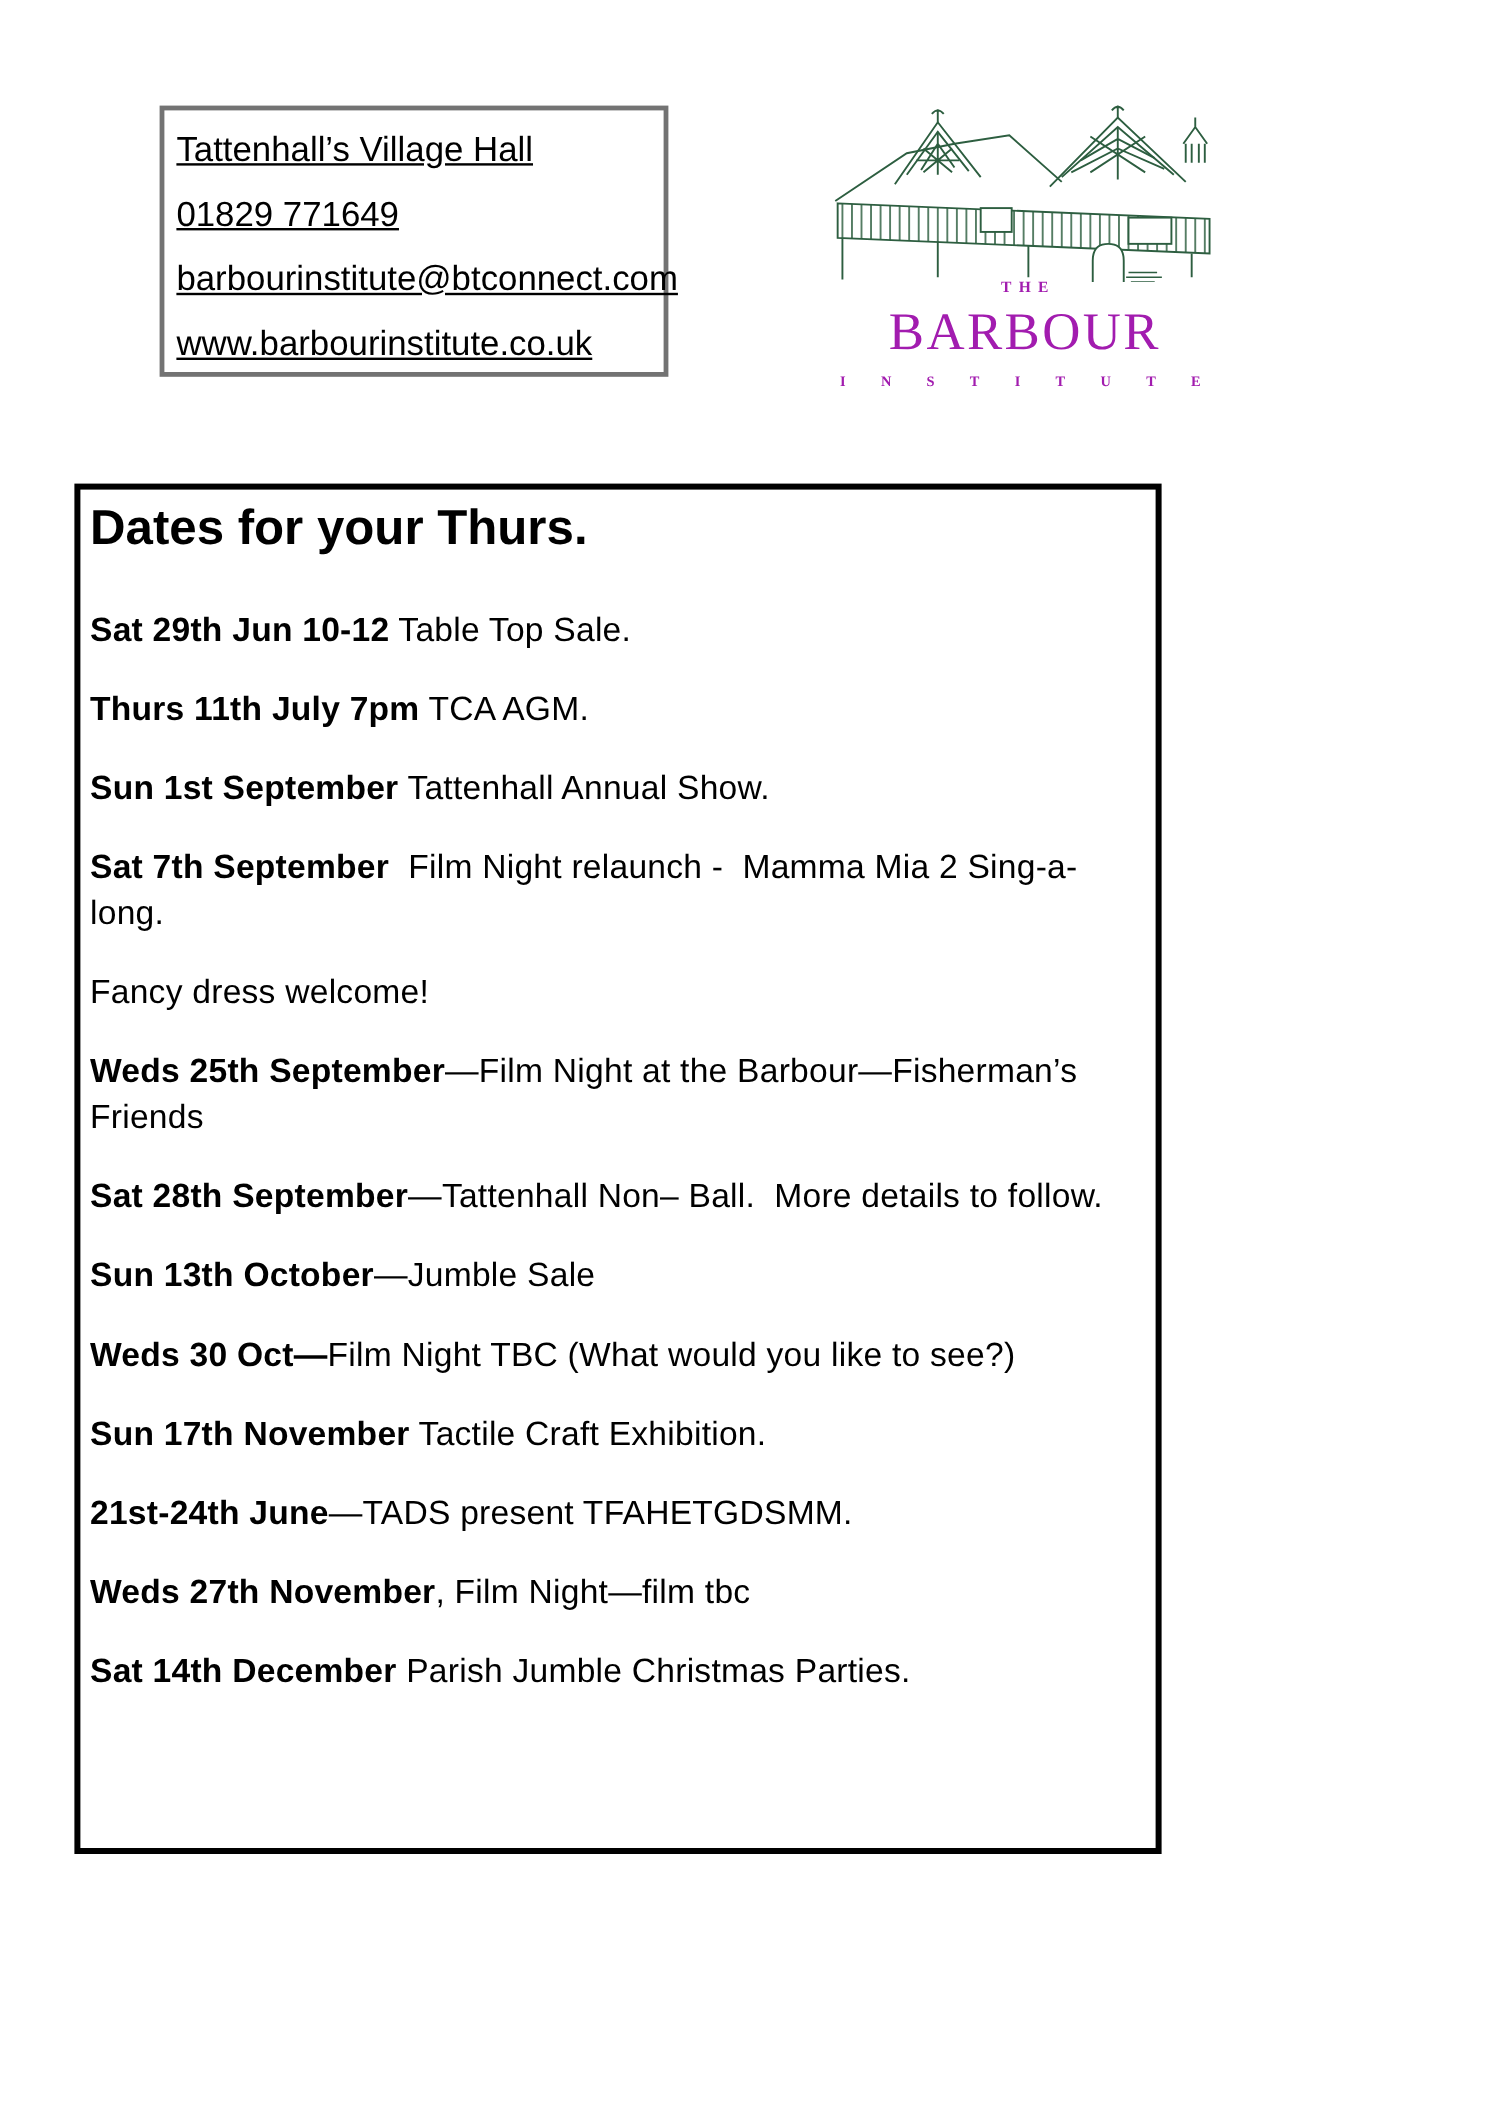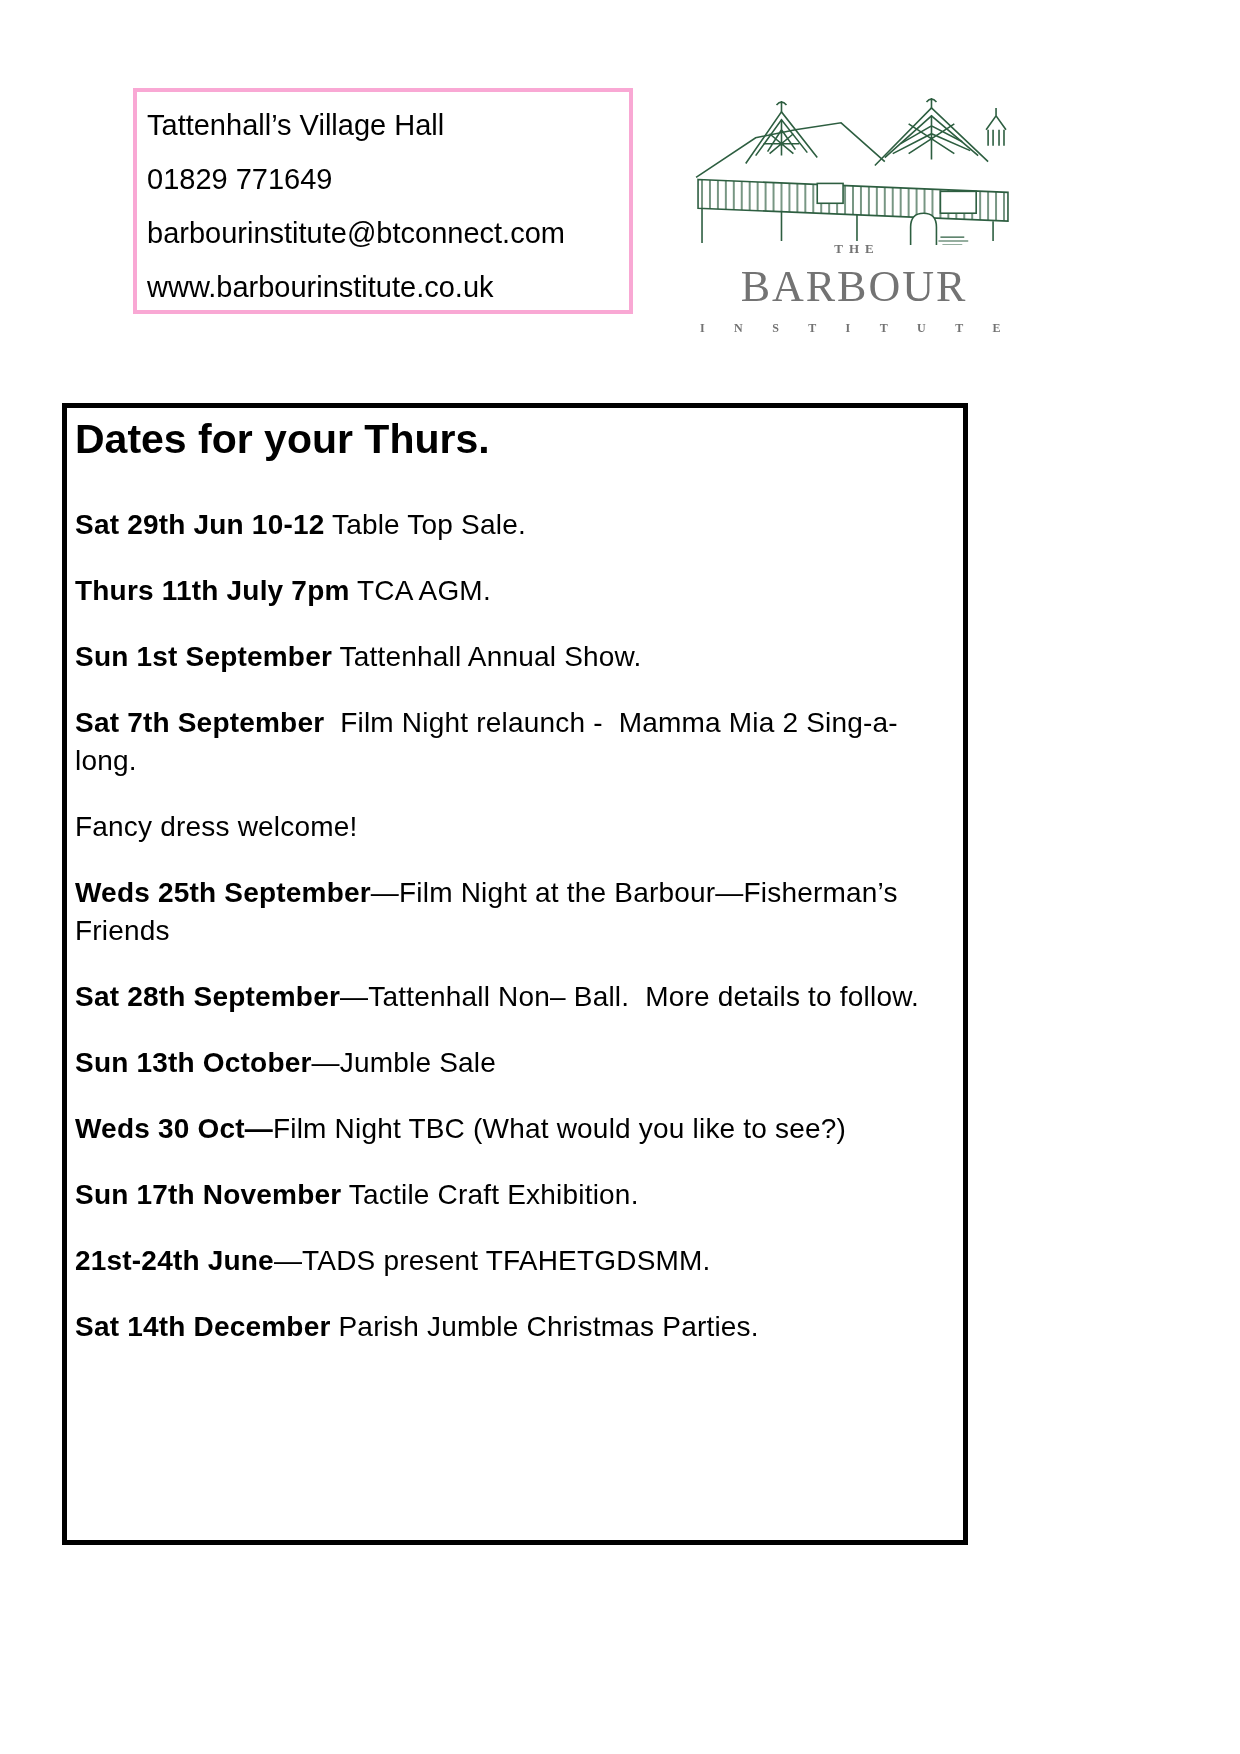--- a/index.html
+++ b/index.html
@@ -13,40 +13,41 @@
     position: relative;
     font-family: "Liberation Sans", sans-serif;
     color: #000000;
   }
 
   
   .contact-box {
     position: absolute;
     left: 133px;
     top: 88px;
-    width: 500px;
+    width: 424px;
     height: 226px;
-    border: 4px solid #f9a8d4;
+    border: 4px solid #737373;
     box-sizing: border-box;
     padding: 6px 10px;
+    text-decoration: underline;
   }
   .contact-line {
     font-size: 29px;
     line-height: 54px;
     white-space: nowrap;
   }
 
   
   .logo {
     position: absolute;
     left: 690px;
-    top: 96px;
+    top: 86px;
     width: 328px;
     text-align: center;
-    color: #737373;
+    color: #a21caf;
   }
   .logo-art {
     display: block;
     width: 328px;
     height: 149px;
   }
   .logo-the {
     font-family: "Liberation Serif", serif;
     font-size: 13px;
     font-weight: bold;
@@ -159,14 +160,15 @@
   <div class="event"><span class="b">Thurs 11th July 7pm</span><span> TCA AGM.</span></div>
   <div class="event"><span class="b">Sun 1st September</span><span> Tattenhall Annual Show.</span></div>
   <div class="event"><span class="b">Sat 7th September</span><span>  Film Night relaunch -  Mamma Mia 2 Sing-a-long.</span></div>
   <div class="event"><span class="b"></span><span>Fancy dress welcome!</span></div>
   <div class="event"><span class="b">Weds 25th September</span><span>—Film Night at the Barbour—Fisherman’s Friends</span></div>
   <div class="event"><span class="b">Sat 28th September</span><span>—Tattenhall Non– Ball.  More details to follow.</span></div>
   <div class="event"><span class="b">Sun 13th October</span><span>—Jumble Sale</span></div>
   <div class="event"><span class="b">Weds 30 Oct—</span><span>Film Night TBC (What would you like to see?)</span></div>
   <div class="event"><span class="b">Sun 17th November</span><span> Tactile Craft Exhibition.</span></div>
   <div class="event"><span class="b">21st-24th June</span><span>—TADS present TFAHETGDSMM.</span></div>
+  <div class="event"><span class="b">Weds 27th November</span><span>, Film Night—film tbc</span></div>
   <div class="event"><span class="b">Sat 14th December</span><span> Parish Jumble Christmas Parties.</span></div>
 </div>
 
 </body></html>

